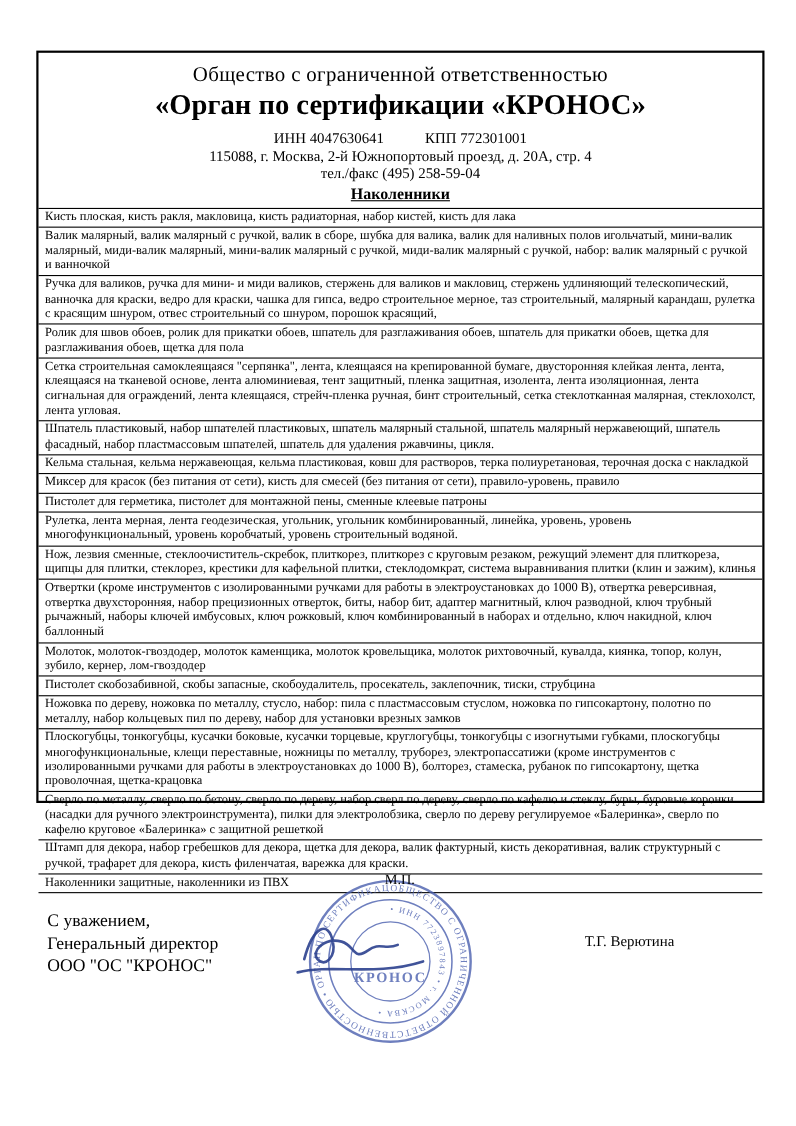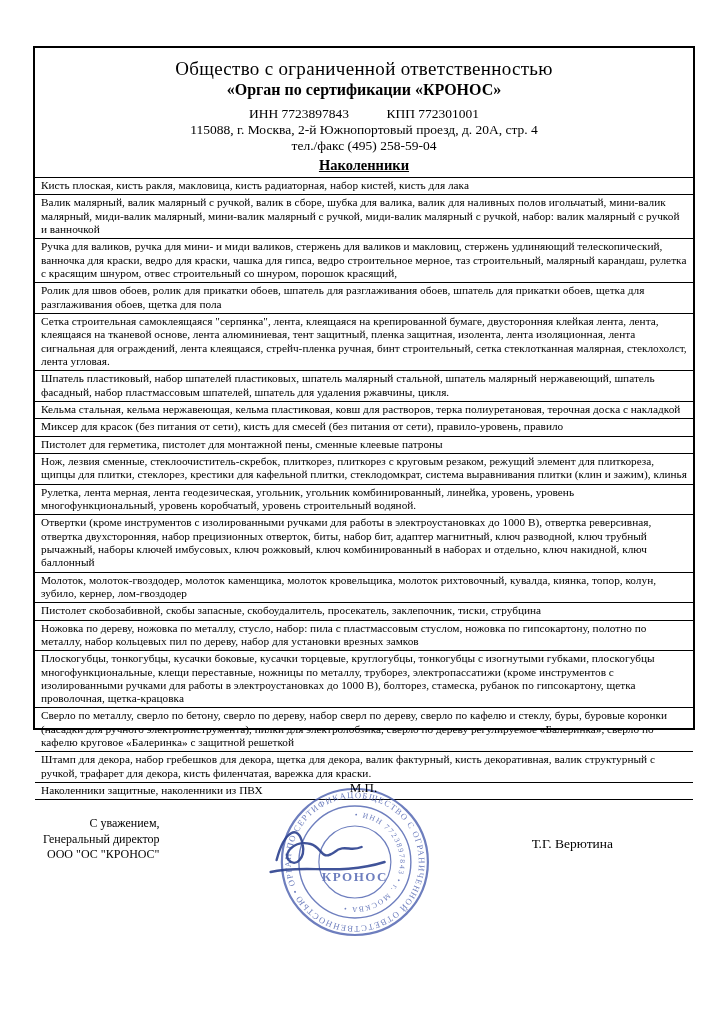--- a/index.html
+++ b/index.html
@@ -13,21 +13,21 @@
   .document {
     position: absolute;
     left: 33px; top: 46px;
     width: 662px; height: 684px;
     border: 2px solid #000;
     display: flex;
     flex-direction: column;
   }
   .header { text-align: center; padding-top: 10px; }
   .org-type { font-size: 19px; letter-spacing: 0.3px; }
-  .org-name { font-size: 16px; font-weight: bold; margin-top: 1px; text-align: center; }
+  .org-name { font-size: 26px; font-weight: bold; margin-top: 1px; text-align: center; }
   .inn-line { font-size: 13.5px; margin-top: 7px; }
   .inn-line span { display: inline-block; }
   .inn-line .kpp { margin-left: 34px; }
   .addr, .phone { font-size: 13.5px; }
   .appendix {
     font-size: 14.5px; font-weight: bold;
     text-decoration: underline;
     margin-top: 3px; margin-bottom: 3px;
   }
   .items {
@@ -42,23 +42,22 @@
     text-align: left;
   }
   .footer {
     position: relative;
     flex: 1;
     overflow: visible;
   }
   .sign-left {
     position: absolute;
     left: 8px; top: 16px;
-    font-size: 12px;
+    font-size: 16px;
     line-height: 1.28;
-    text-align: right;
   }
   .sign-right {
     position: absolute;
     right: 80px; top: 36px;
     font-size: 13.5px;
   }
   .seal-mark {
     position: absolute;
     left: 50%; bottom: 4px;
     transform: translateX(-52%);
@@ -81,40 +80,40 @@
 </style>
 </head>
 <body>
 
 <div class="document">
 
   <div class="header">
     <div class="org-type">Общество с ограниченной ответственностью</div>
     <div class="org-name">«Орган по сертификации «КРОНОС»</div>
     <div class="inn-line">
-      <span>ИНН 7723897843</span>
+      <span>ИНН 4047630641</span>
       <span class="kpp">КПП 772301001</span>
     </div>
     <div class="addr">115088, г. Москва, 2-й Южнопортовый проезд, д. 20А, стр. 4</div>
     <div class="phone">тел./факс (495) 258-59-04</div>
     <div class="appendix">Наколенники</div>
   </div>
 
   <div class="items">
       <div class="table-row">Кисть плоская, кисть ракля, макловица, кисть радиаторная, набор кистей, кисть для лака</div>
       <div class="table-row">Валик малярный, валик малярный с ручкой, валик в сборе, шубка для валика, валик для наливных полов игольчатый, мини-валик малярный, миди-валик малярный, мини-валик малярный с ручкой, миди-валик малярный с ручкой, набор: валик малярный с ручкой и ванночкой</div>
       <div class="table-row">Ручка для валиков, ручка для мини- и миди валиков, стержень для валиков и макловиц, стержень удлиняющий телескопический, ванночка для краски, ведро для краски, чашка для гипса, ведро строительное мерное, таз строительный, малярный карандаш, рулетка с красящим шнуром, отвес строительный со шнуром, порошок красящий,</div>
       <div class="table-row">Ролик для швов обоев, ролик для прикатки обоев, шпатель для разглаживания обоев, шпатель для прикатки обоев, щетка для разглаживания обоев, щетка для пола</div>
       <div class="table-row">Сетка строительная самоклеящаяся "серпянка", лента, клеящаяся на крепированной бумаге, двусторонняя клейкая лента, лента, клеящаяся на тканевой основе, лента алюминиевая, тент защитный, пленка защитная, изолента, лента изоляционная, лента сигнальная для ограждений, лента клеящаяся, стрейч-пленка ручная, бинт строительный, сетка стеклотканная малярная, стеклохолст, лента угловая.</div>
       <div class="table-row">Шпатель пластиковый, набор шпателей пластиковых, шпатель малярный стальной, шпатель малярный нержавеющий, шпатель фасадный, набор пластмассовым шпателей, шпатель для удаления ржавчины, цикля.</div>
       <div class="table-row">Кельма стальная, кельма нержавеющая, кельма пластиковая, ковш для растворов, терка полиуретановая, терочная доска с накладкой</div>
       <div class="table-row">Миксер для красок (без питания от сети), кисть для смесей (без питания от сети), правило-уровень, правило</div>
       <div class="table-row">Пистолет для герметика, пистолет для монтажной пены, сменные клеевые патроны</div>
+      <div class="table-row">Рулетка, лента мерная, лента геодезическая, угольник, угольник комбинированный, линейка, уровень, уровень многофункциональный, уровень коробчатый, уровень строительный водяной.</div>
       <div class="table-row">Нож, лезвия сменные, стеклоочиститель-скребок, плиткорез, плиткорез с круговым резаком, режущий элемент для плиткореза, щипцы для плитки, стеклорез, крестики для кафельной плитки, стеклодомкрат, система выравнивания плитки (клин и зажим), клинья</div>
-      <div class="table-row">Рулетка, лента мерная, лента геодезическая, угольник, угольник комбинированный, линейка, уровень, уровень многофункциональный, уровень коробчатый, уровень строительный водяной.</div>
       <div class="table-row">Отвертки (кроме инструментов с изолированными ручками для работы в электроустановках до 1000 В), отвертка реверсивная, отвертка двухсторонняя, набор прецизионных отверток, биты, набор бит, адаптер магнитный, ключ разводной, ключ трубный рычажный, наборы ключей имбусовых, ключ рожковый, ключ комбинированный в наборах и отдельно, ключ накидной, ключ баллонный</div>
       <div class="table-row">Молоток, молоток-гвоздодер, молоток каменщика, молоток кровельщика, молоток рихтовочный, кувалда, киянка, топор, колун, зубило, кернер, лом-гвоздодер</div>
       <div class="table-row">Пистолет скобозабивной, скобы запасные, скобоудалитель, просекатель, заклепочник, тиски, струбцина</div>
       <div class="table-row">Ножовка по дереву, ножовка по металлу, стусло, набор: пила с пластмассовым стуслом, ножовка по гипсокартону, полотно по металлу, набор кольцевых пил по дереву, набор для установки врезных замков</div>
       <div class="table-row">Плоскогубцы, тонкогубцы, кусачки боковые, кусачки торцевые, круглогубцы, тонкогубцы с изогнутыми губками, плоскогубцы многофункциональные, клещи переставные, ножницы по металлу, труборез, электропассатижи (кроме инструментов с изолированными ручками для работы в электроустановках до 1000 В), болторез, стамеска, рубанок по гипсокартону, щетка проволочная, щетка-крацовка</div>
       <div class="table-row">Сверло по металлу, сверло по бетону, сверло по дереву, набор сверл по дереву, сверло по кафелю и стеклу, буры, буровые коронки (насадки для ручного электроинструмента), пилки для электролобзика, сверло по дереву регулируемое «Балеринка», сверло по кафелю круговое «Балеринка» с защитной решеткой</div>
       <div class="table-row">Штамп для декора, набор гребешков для декора, щетка для декора, валик фактурный, кисть декоративная, валик структурный с ручкой, трафарет для декора, кисть филенчатая, варежка для краски.</div>
       <div class="table-row">Наколенники защитные, наколенники из ПВХ</div>
     </div>
 

